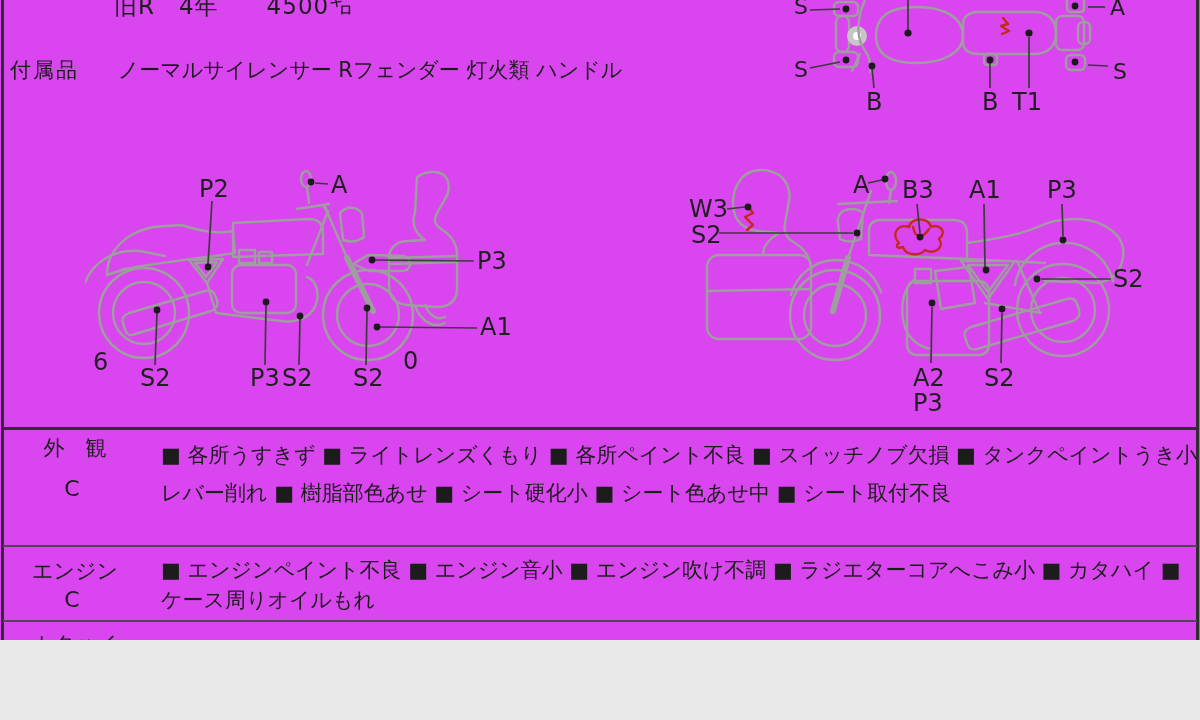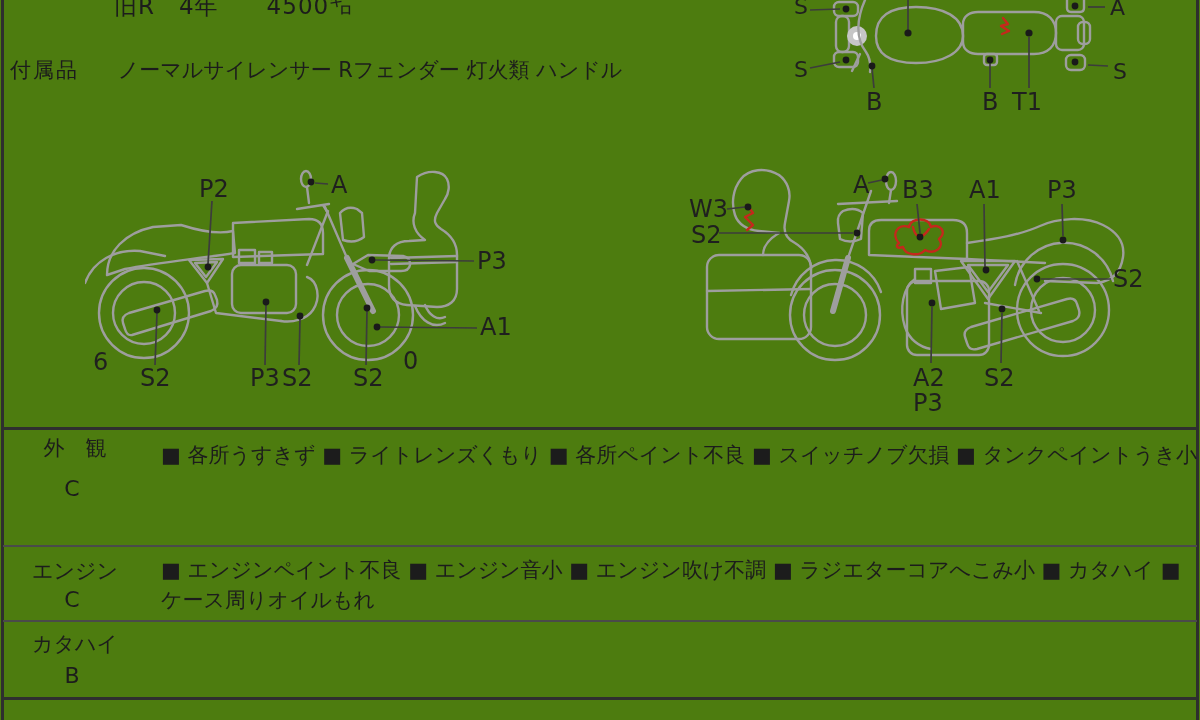--- a/index.html
+++ b/index.html
@@ -1,18 +1,18 @@
 <!DOCTYPE html>
 <html><head>
 <meta charset="utf-8">
 <style>
   html,body{margin:0;padding:0;background:#e9e9e9;}
   .sheet{
-    position:relative;width:1200px;height:720px;overflow:hidden;
-    background:#4d7c0f;color:#1c1c1c;
+    position:relative;width:1200px;height:640px;overflow:hidden;
+    background:#d946ef;color:#1c1c1c;
     font-family:"DejaVu Sans","Liberation Sans",sans-serif;
   }
   .vborder{position:absolute;top:0;bottom:0;width:3px;background:#2e2e2e;}
   .hline{position:absolute;left:3px;right:3px;background:#2f2f2f;}
   .hdr1{position:absolute;left:114px;top:-9px;font-size:23px;letter-spacing:1px;white-space:nowrap;}
   .hdr2{position:absolute;left:10px;top:56px;font-size:21px;white-space:nowrap;}
   .hdr2 .lbl{display:inline-block;margin-right:32px;letter-spacing:2px;}
   .dsvg{position:absolute;}
   .art{fill:none;stroke:#9e9e9e;stroke-width:2.4;stroke-linecap:round;stroke-linejoin:round;}
   .artThick{fill:none;stroke:#9e9e9e;stroke-width:6;stroke-linecap:round;}
@@ -214,20 +214,21 @@
   <div class="hline" style="top:427px;height:3px"></div>
   <div class="hline" style="top:545px;height:2px;background:#4a4a4a"></div>
   <div class="hline" style="top:620px;height:2px;background:#4a4a4a"></div>
   <div class="hline" style="top:697px;height:3px"></div>
 
   <div class="trow" style="top:434px;height:110px">
     <div class="sec" style="top:0">外　観</div>
     <div class="grade" style="top:42px">C</div>
     <div class="tcontent" style="top:2px">
       <div class="tline" style="line-height:38px">■ 各所うすきず ■ ライトレンズくもり ■ 各所ペイント不良 ■ スイッチノブ欠損 ■ タンクペイントうき小 ■</div>
+      <div class="tline" style="line-height:38px">レバー削れ ■ 樹脂部色あせ ■ シート硬化小 ■ シート色あせ中 ■ シート取付不良</div>
     </div>
   </div>
 
   <div class="trow" style="top:551px;height:68px">
     <div class="sec" style="top:6px">エンジン</div>
     <div class="grade" style="top:36px">C</div>
     <div class="tcontent" style="top:4px">
       <div class="tline" style="line-height:30px">■ エンジンペイント不良 ■ エンジン音小 ■ エンジン吹け不調 ■ ラジエターコアへこみ小 ■ カタハイ ■</div>
       <div class="tline" style="line-height:30px">ケース周りオイルもれ</div>
     </div>

